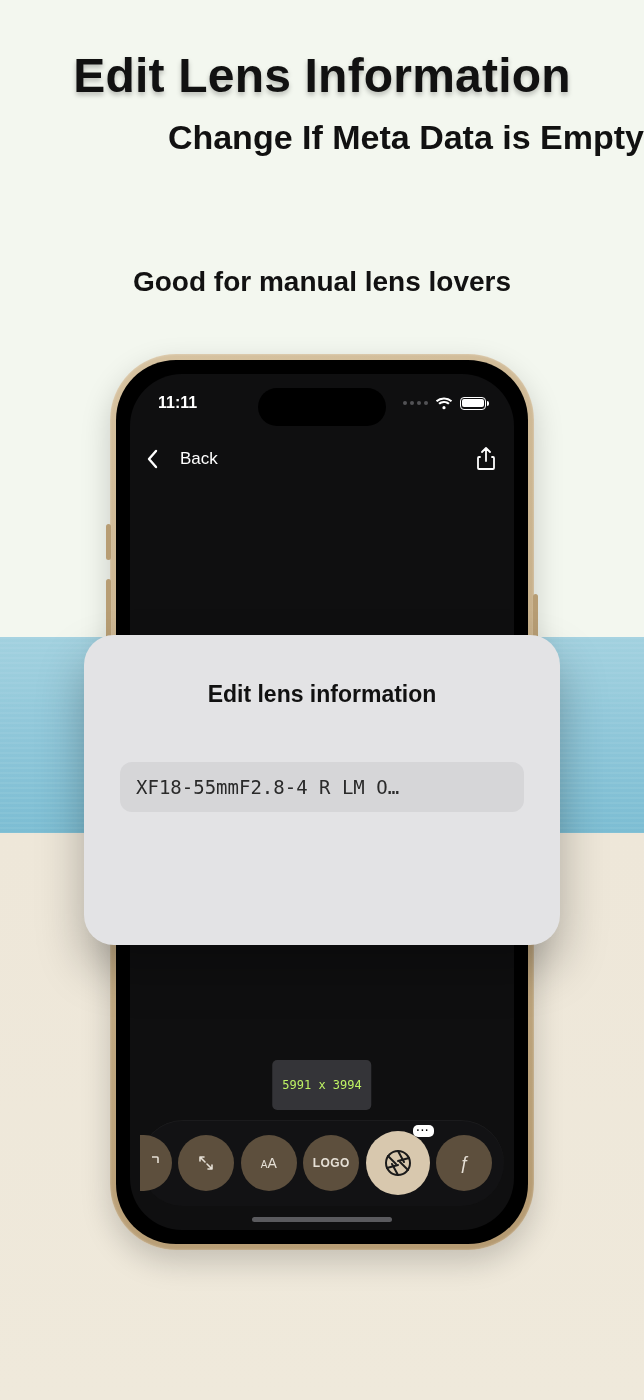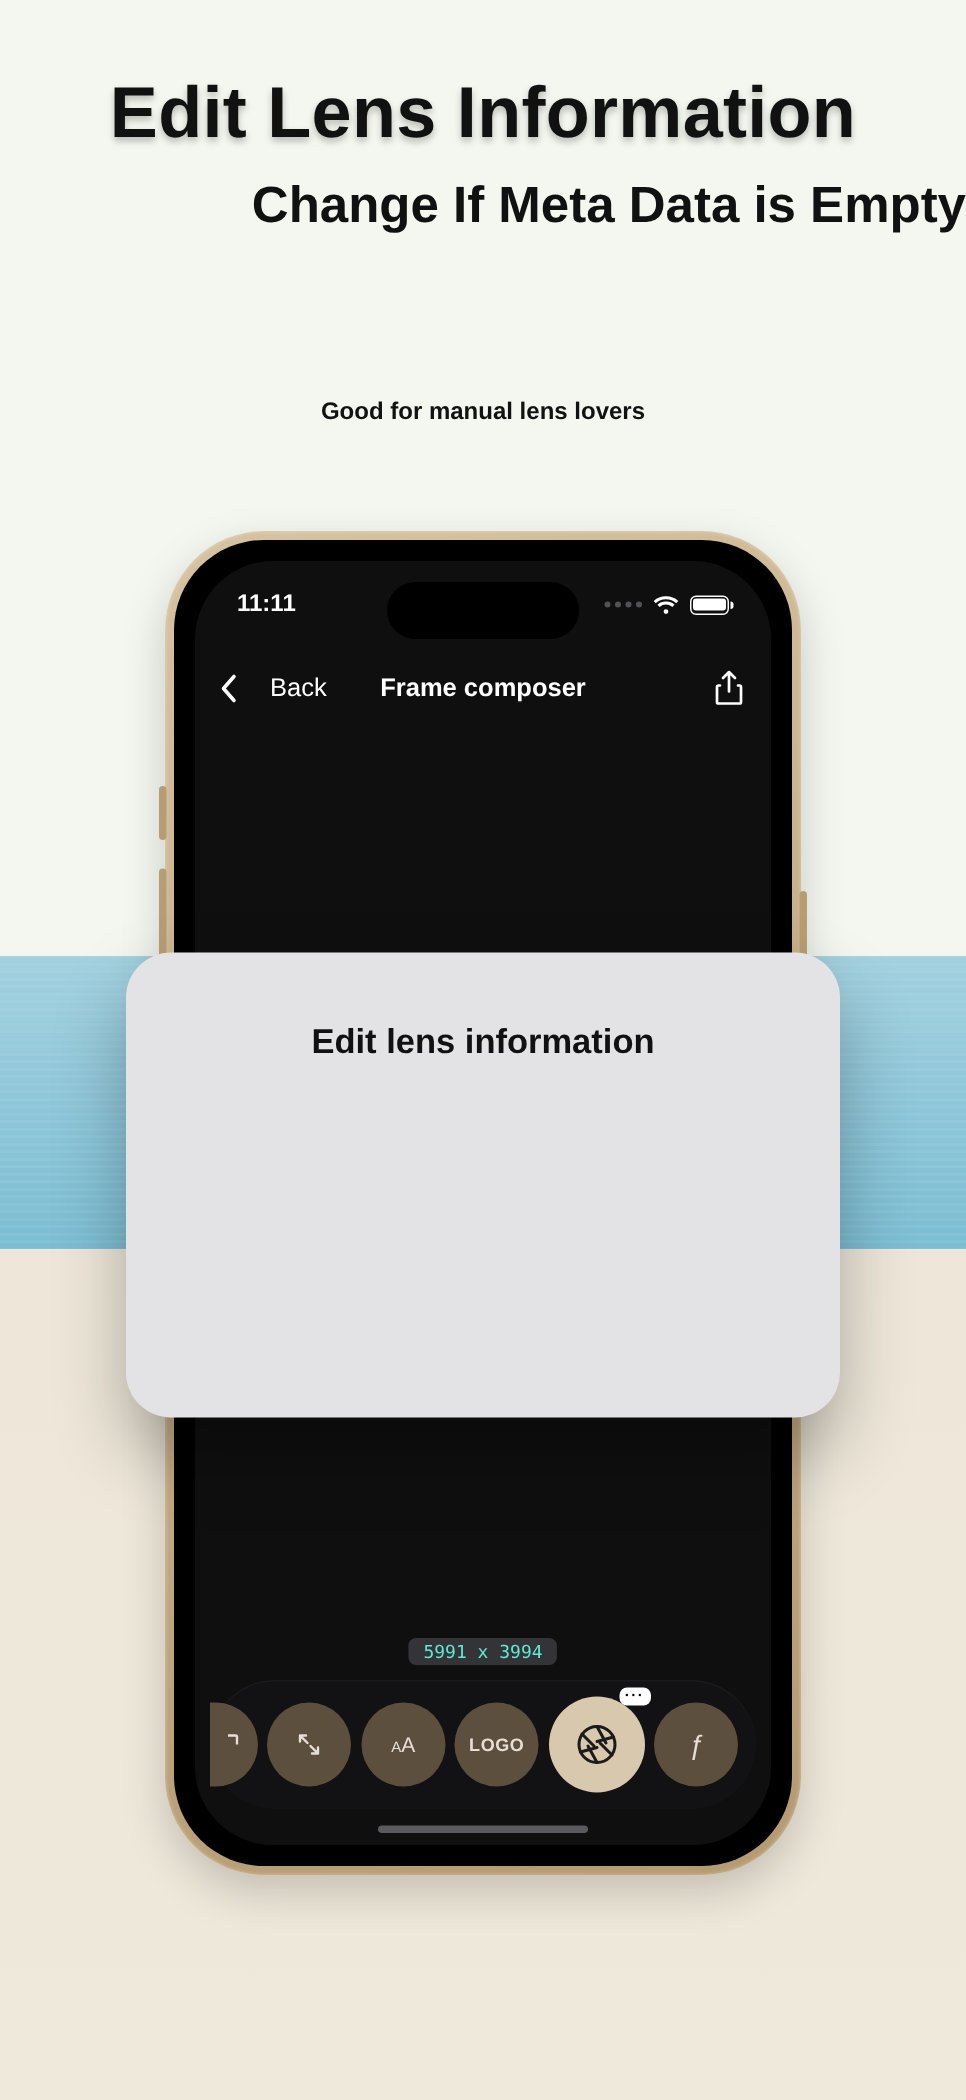--- a/index.html
+++ b/index.html
@@ -34,21 +34,21 @@
   }
   .subhead {
     position: absolute; left:0; right:0; top: 118px;
     text-align: right;
     font-size: 34px; font-weight: 700;
     color: #111;
   }
   .tagline {
     position: absolute; left:0; right:0; top: 266px;
     text-align: center;
-    font-size: 16px; font-weight: 600;
+    font-size: 28px; font-weight: 600;
     color: #121212;
   }
 
   
   .device {
     position: absolute;
     left: 50%; transform: translateX(-50%);
     top: 354px;
     width: 424px; height: 896px;
     border-radius: 66px;
@@ -106,21 +106,21 @@
   }
   .back { display:flex; align-items:center; gap:22px; font-size:17px; font-weight:400; }
   .back svg{ display:block;}
   .title { position:absolute; left:0; right:0; text-align:center; font-size:17px; font-weight:700; pointer-events:none;}
   .share { position:absolute; right:12px; top:50%; transform:translateY(-50%); width:32px; height:32px; display:flex; align-items:center; justify-content:center; }
 
   
   .dim {
     position:absolute; bottom:120px; left:50%; transform:translateX(-50%);
     background: rgba(120,120,128,.36);
-    color:#5eead4; padding:2px 10px; border-radius:5px;
+    color:#bef264; padding:18px 10px; border-radius:5px;
     font-family: ui-monospace, "SF Mono", Menlo, monospace; font-size:12px;
   }
 
   
   .toolbar {
     position:absolute; bottom:24px; left:10px; right:10px; height:86px;
     background: rgba(20,20,22,.75);
     border-radius:46px;
     display:flex; align-items:center; justify-content:space-between;
     padding:0 12px;
@@ -231,21 +231,20 @@
         </div>
       </div>
 
       <div class="nav">
         <div class="back">
           <svg width="12" height="20" viewBox="0 0 12 20">
               <path fill="none" stroke="#fff" stroke-width="2.4" stroke-linecap="round" stroke-linejoin="round" d="M10 2 3 10l7 8"></path>
             </svg>
           <span>Back</span>
         </div>
-        <div class="title">Frame composer</div>
         <div class="share">
           <svg width="20" height="24" viewBox="0 0 20 24">
             <path fill="none" stroke="#fff" stroke-width="1.8" stroke-linecap="round" stroke-linejoin="round" d="M10 1v13M6 5l4-4 4 4M4 10H3a1 1 0 0 0-1 1v10a1 1 0 0 0 1 1h14a1 1 0 0 0 1-1V11a1 1 0 0 0-1-1h-1"></path>
           </svg>
         </div>
       </div>
 
       <div class="dim">5991 x 3994</div>
 
       <div class="toolbar">
@@ -286,13 +285,14 @@
         </div>
       </div>
 
       <div class="home-indicator"></div>
     </div>
   </div>
 </div>
 
 <div class="sheet">
   <div class="sheet-title">Edit lens information</div>
+  <div class="field">XF18-55mmF2.8-4 R LM O…</div>
 </div>
 
 </body></html>

